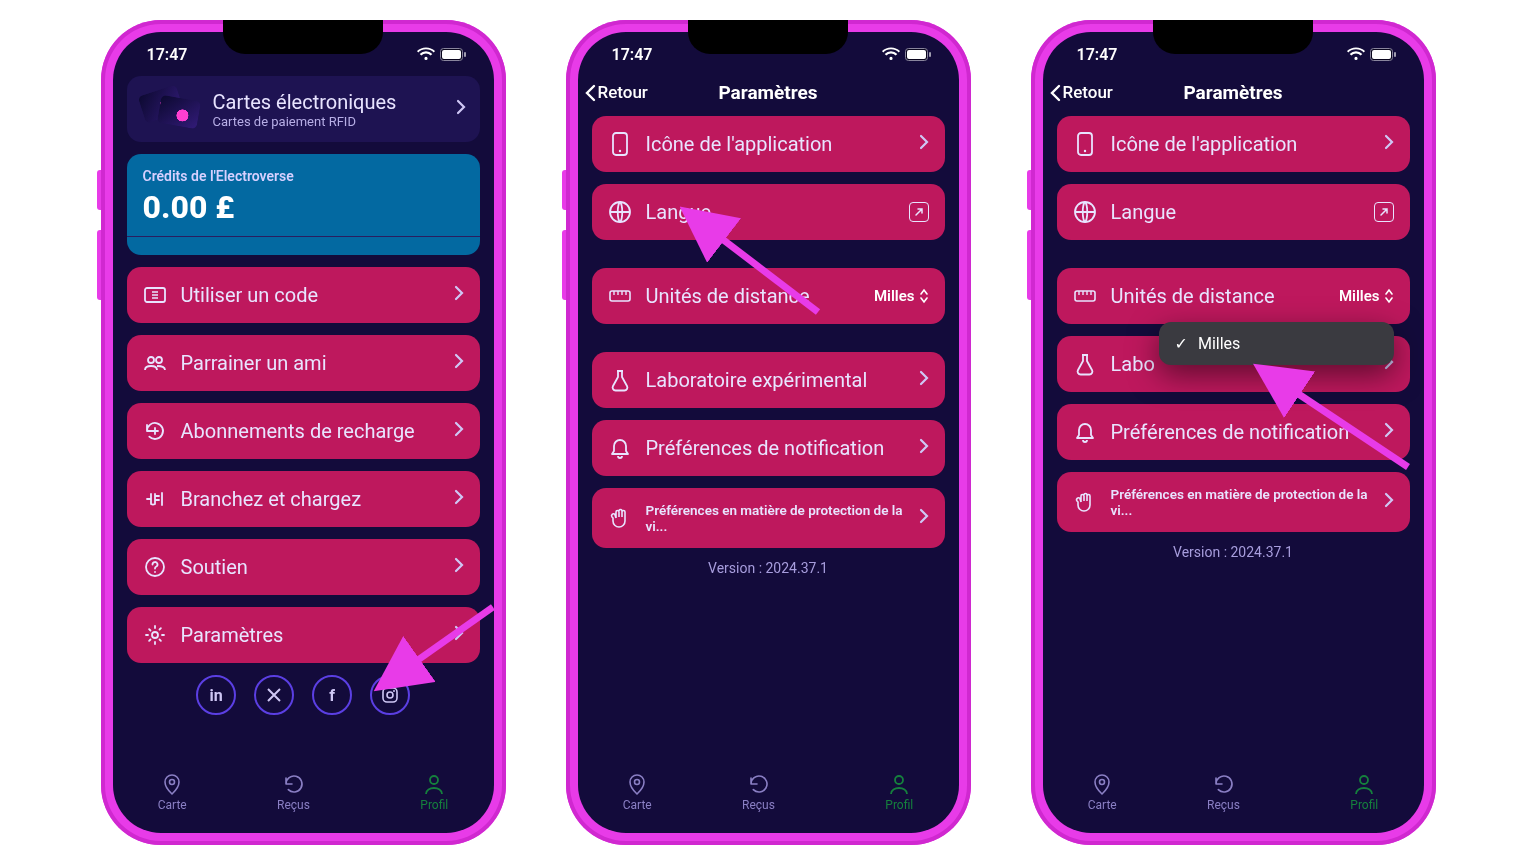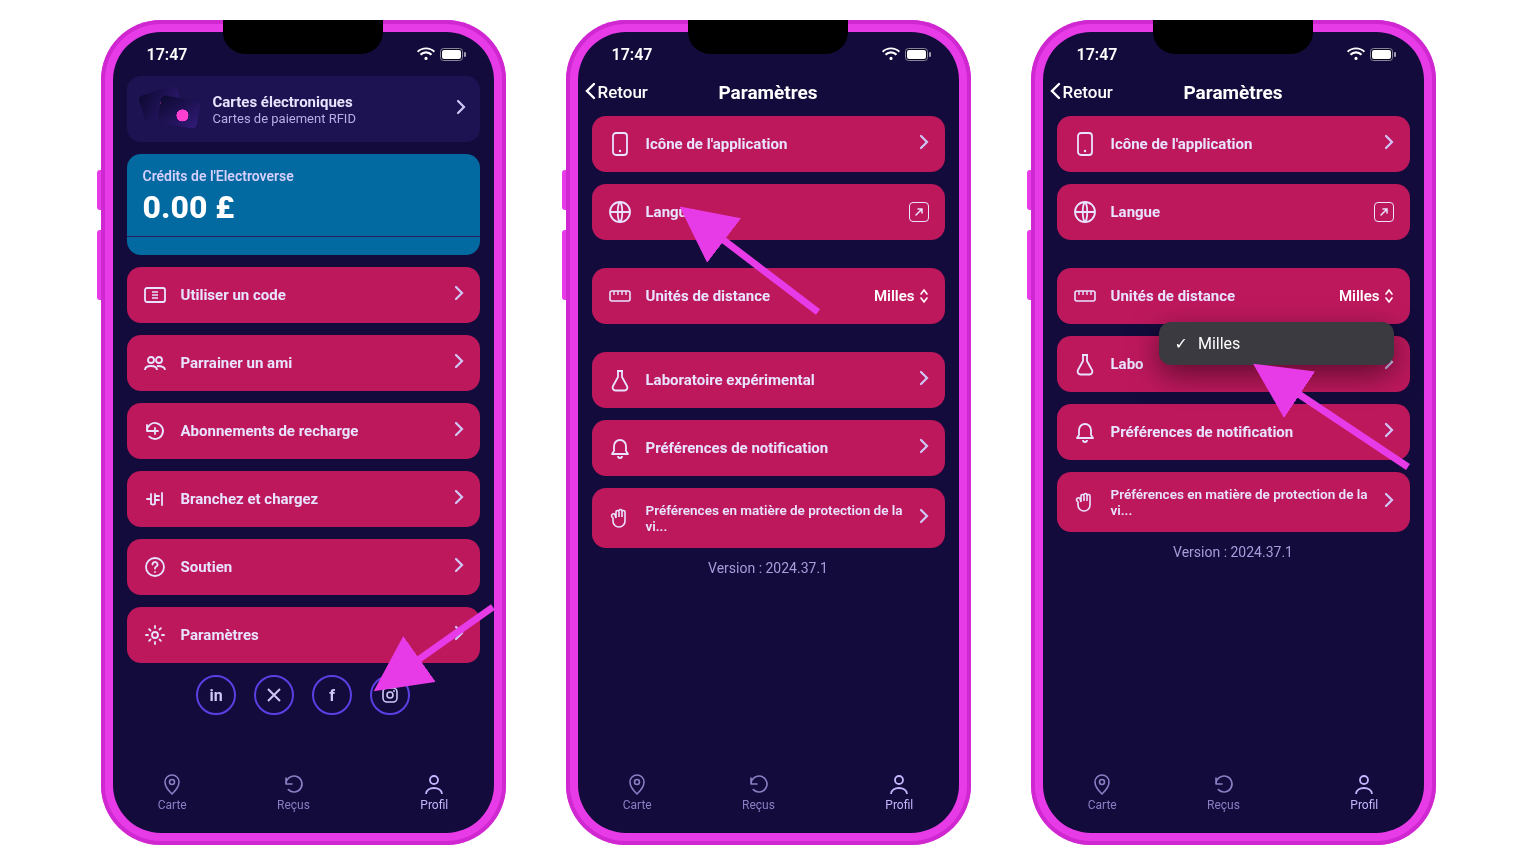--- a/index.html
+++ b/index.html
@@ -70,40 +70,40 @@
     padding: 0 14px;
   }
   .nav-row {
     display: flex;
     align-items: center;
     justify-content: space-between;
     padding: 6px 6px 14px;
     color:#fff;
   }
   .nav-back {
-    display:flex; align-items:flex-start; gap:2px;
+    display:flex; align-items:flex-end; gap:2px;
     font-size:17px; font-weight:500;
   }
   .nav-title {
     position:absolute;
     left:50%; transform:translateX(-50%);
     font-size:19px; font-weight:700; color:#fff;
   }
   .card, .row {
     background: #be185d;
     border-radius: 14px;
     margin-bottom: 12px;
     padding: 14px 16px;
     display: flex;
     align-items: center;
     color: #fff;
     gap: 14px;
   }
   .row { min-height:56px; }
-  .row-label { flex:1; font-size:15px; font-weight:700; color:#e8e4ff; }
+  .row-label { flex:1; font-size:20px; font-weight:400; color:#e8e4ff; }
   .row-sub   { font-size:13px; color:#b7aee6; }
   .row-icon  { width:24px; display:flex; justify-content:center; color:#e8e4ff; }
   .chevron   { color:#cfc7f5; }
   .ext-icon  { color:#e8e4ff; border:1.5px solid #e8e4ff; border-radius:4px; width:20px; height:20px; display:flex;align-items:center;justify-content:center;font-size:11px;}
   .credit-card {
     background:#0369a1; border-radius:14px; padding:14px 16px 18px; margin-bottom:12px;
   }
   .credit-label { font-size:14px; font-weight:600; color:#d7d0ff; margin-bottom:4px;}
   .credit-value { font-size:32px; font-weight:800; color:#fff; }
   .divider { height:1px; background:#2a1e60; margin:10px -16px 0; }
@@ -124,21 +124,21 @@
   .social {
     width:40px; height:40px; border-radius:50%;
     border:2px solid #5b3fe3; display:flex; align-items:center; justify-content:center;
     color:#cfc7f5; font-weight:700;
   }
   .tabbar {
     display:flex; justify-content:space-around; align-items:center;
     height:70px; padding-bottom:12px; color:#8a7fc4;
   }
   .tab { display:flex; flex-direction:column; align-items:center; gap:3px; font-size:12px; }
-  .tab.active { color:#c4b5fd;margin-left:20px; }
+  .tab.active { color:#15803d;margin-left:20px; }
   .picker-val { color:#fff; font-size:15px; font-weight:600; display:flex; align-items:center; gap:4px;}
   .updown { font-size:12px; line-height:8px; }
   .version { text-align:center; color:#a79ddd; font-size:14px; margin-top:10px; }
   .popover {
     position:absolute; right:30px; top:290px;
     background:#3a3a40; border-radius:12px; width:235px;
     overflow:hidden; box-shadow:0 10px 30px rgba(0,0,0,.5); z-index:10;
   }
   .popover .opt { padding:12px 16px; color:#fff; font-size:16px; display:flex; align-items:center; gap:10px;}
   .popover .opt + .opt { border-top:1px solid #52525a; }

